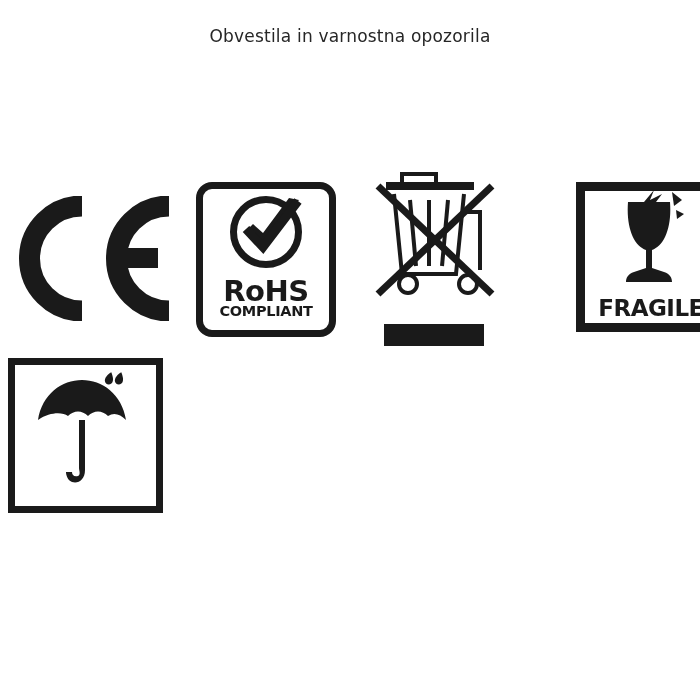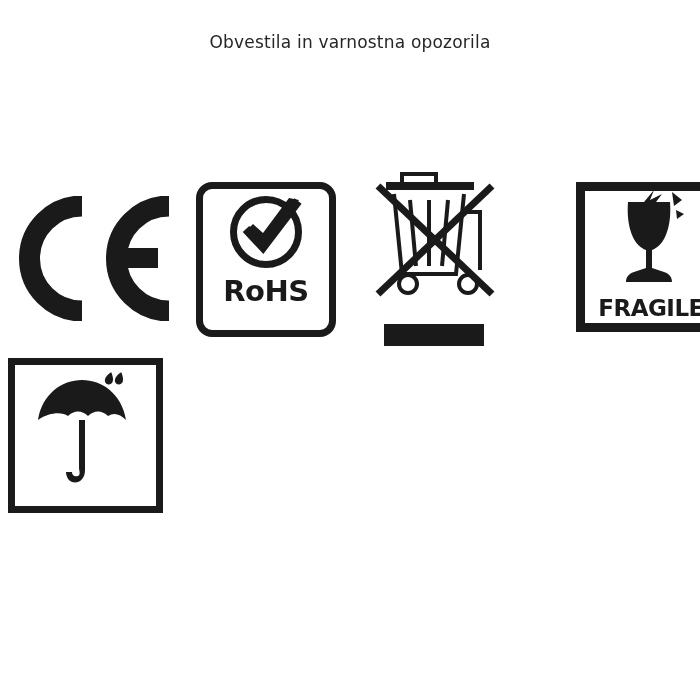--- a/index.html
+++ b/index.html
@@ -17,21 +17,20 @@
   }
   #page-title {
     position: absolute;
     top: 26px;
     left: 0;
     width: 700px;
     text-align: center;
     font-size: 17px;
     color: #262626;
     letter-spacing: 0.2px;
-    margin-top: 6px;
   }
 
   .symbol-row {
     position: absolute;
     left: 0;
     width: 700px;
   }
   .row-1 { top: 160px; height: 195px; }
   .row-2 { top: 358px; height: 165px; }
 
@@ -143,20 +142,21 @@
   <div class="sym" id="rohs-mark">
     <div class="rohs-box"></div>
     <div class="rohs-check-wrap">
       <div class="rohs-circle"></div>
       <svg class="rohs-check" viewBox="0 0 62 62">
         <path d="M6,32 L22,48 L58,2 L48,0 L22,35 L12,26 Z" fill="#1a1a1a"></path>
         <path d="M5,31 L22,49 L57,3" fill="none" stroke="#1a1a1a" stroke-width="9" stroke-linecap="butt"></path>
       </svg>
     </div>
     <div class="rohs-text rohs-main">RoHS</div>
+    <div class="rohs-text rohs-sub">COMPLIANT</div>
   </div>
 
   <div class="sym" id="weee-mark">
     <svg width="125" height="155" viewBox="0 0 125 155">
       <g fill="none" stroke="#1a1a1a" stroke-width="4">
 
         <rect x="30" y="8" width="34" height="10"></rect>
         <path d="M14,22 L102,22"></path>
         <path d="M16,22 L16,18 L100,18 L100,22"></path>
 

